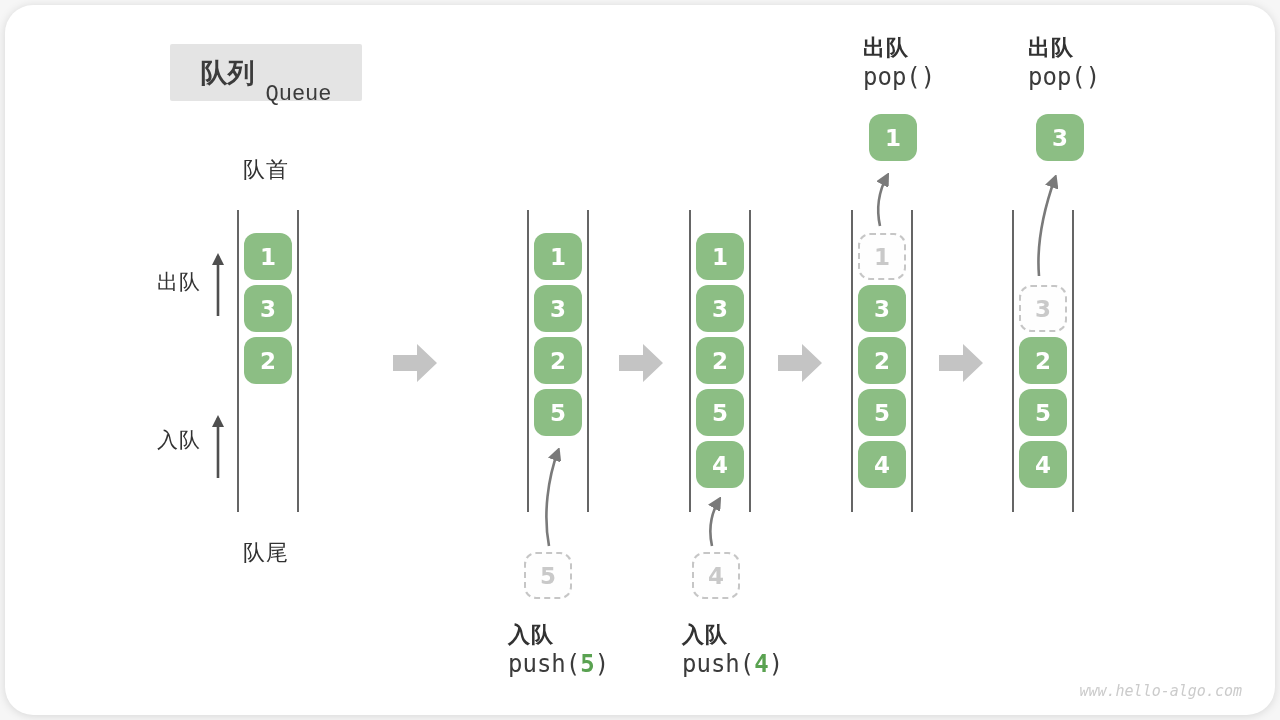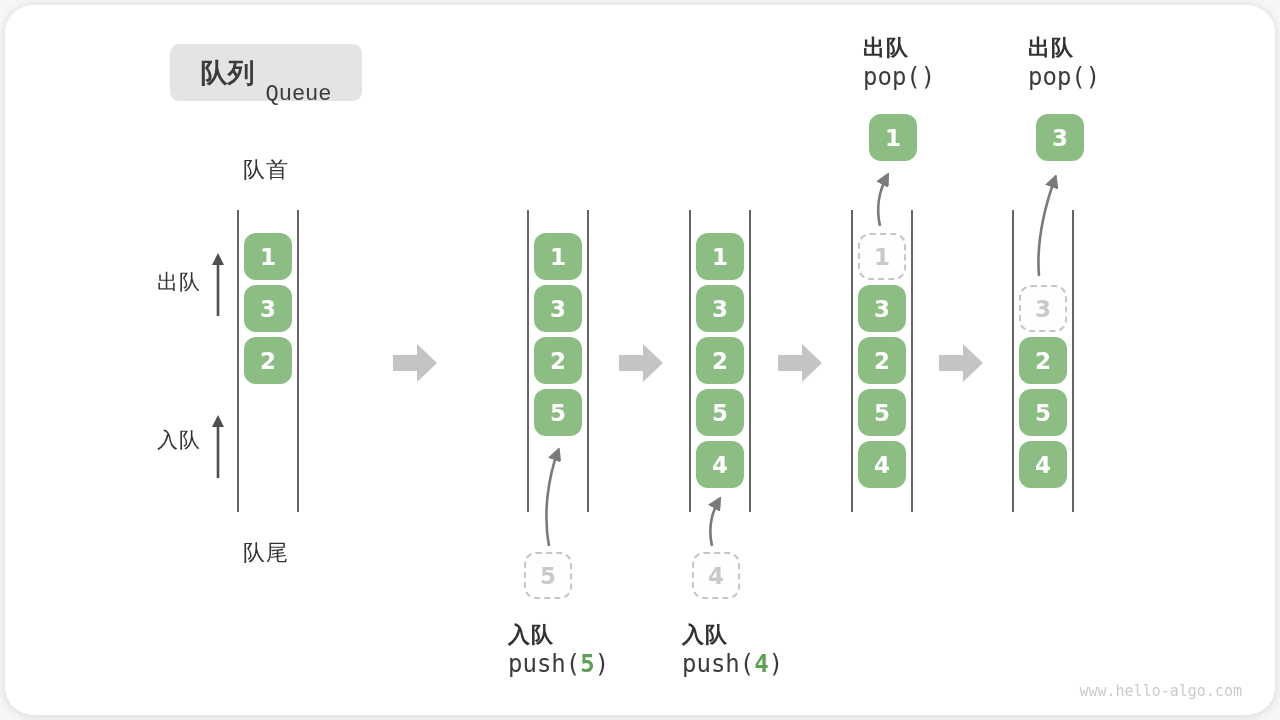--- a/index.html
+++ b/index.html
@@ -8,21 +8,21 @@
     background:#f6f6f6;
     font-family:"Liberation Sans","DejaVu Sans",sans-serif;
   }
   .card {
     position:absolute; left:5px; top:5px; right:5px; bottom:5px;
     background:#ffffff; border-radius:28px;
     box-shadow:0 1px 10px rgba(0,0,0,0.13);
   }
   .title-box {
     position:absolute; left:170px; top:44px; width:192px; height:57px;
-    background:var(--title-bg,#e4e4e4); border-radius:9px;
+    background:var(--title-bg,#e4e4e4); border-radius:2px;
     display:flex; align-items:center; justify-content:center; gap:11px;
   }
   .title-zh { font-weight:bold; font-size:27px; color:var(--text-dark,#3b3b3b); }
   .title-en { font-family:Liberation Mono, monospace; font-size:22px; color:var(--text-dark,#3b3b3b);margin-top:44px; }
 
   .zh-label { position:absolute; font-weight:normal; font-size:22px; color:#323232; letter-spacing:1px; white-space:nowrap; }
   .lbl-front   { left:243px; top:155px; }
   .lbl-rear    { left:243px; top:538px; }
   .lbl-dequeue { left:157px; top:268px; font-size:21px; }
   .lbl-enqueue { left:157px; top:426px; font-size:21px; }
@@ -54,21 +54,21 @@
     font-family:"DejaVu Sans Mono","Liberation Mono",monospace;
     font-size:24px; color:var(--text-dark,#3b3b3b);
   }
   .op .code .arg { color:var(--accent-green,#5aa251); font-weight:bold; }
   .op-b1{left:508px; top:620px} .op-b2{left:682px; top:620px}
   .op-t1{left:863px; top:33px}  .op-t2{left:1028px; top:33px}
 
   .watermark {
     position:absolute; right:38px; bottom:20px;
     font-family:"DejaVu Sans Mono","Liberation Mono",monospace;
-    font-size:15px; color:var(--watermark-gray,#cbcbcb);
+    font-size:15px; color:var(--watermark-gray,#cbcbcb);font-style:italic;
   }
 
   svg.overlay { position:absolute; left:0; top:0; width:1280px; height:720px; }
   .wall        { stroke:var(--wall-gray,#3f3f3f); stroke-width:1.6; }
   .thin-arrow  { stroke:var(--thin-arrow-gray,#4f4f4f); stroke-width:2.6; fill:none; }
   .curve-arrow { stroke:var(--curve-arrow-gray,#7a7a7a); stroke-width:2.6; fill:none; }
   .block-arrow { fill:var(--block-arrow-gray,#c4c4c4); }
   .mk-dark { fill:var(--thin-arrow-gray,#4f4f4f); }
   .mk-mid  { fill:var(--curve-arrow-gray,#7a7a7a); }
 </style>

